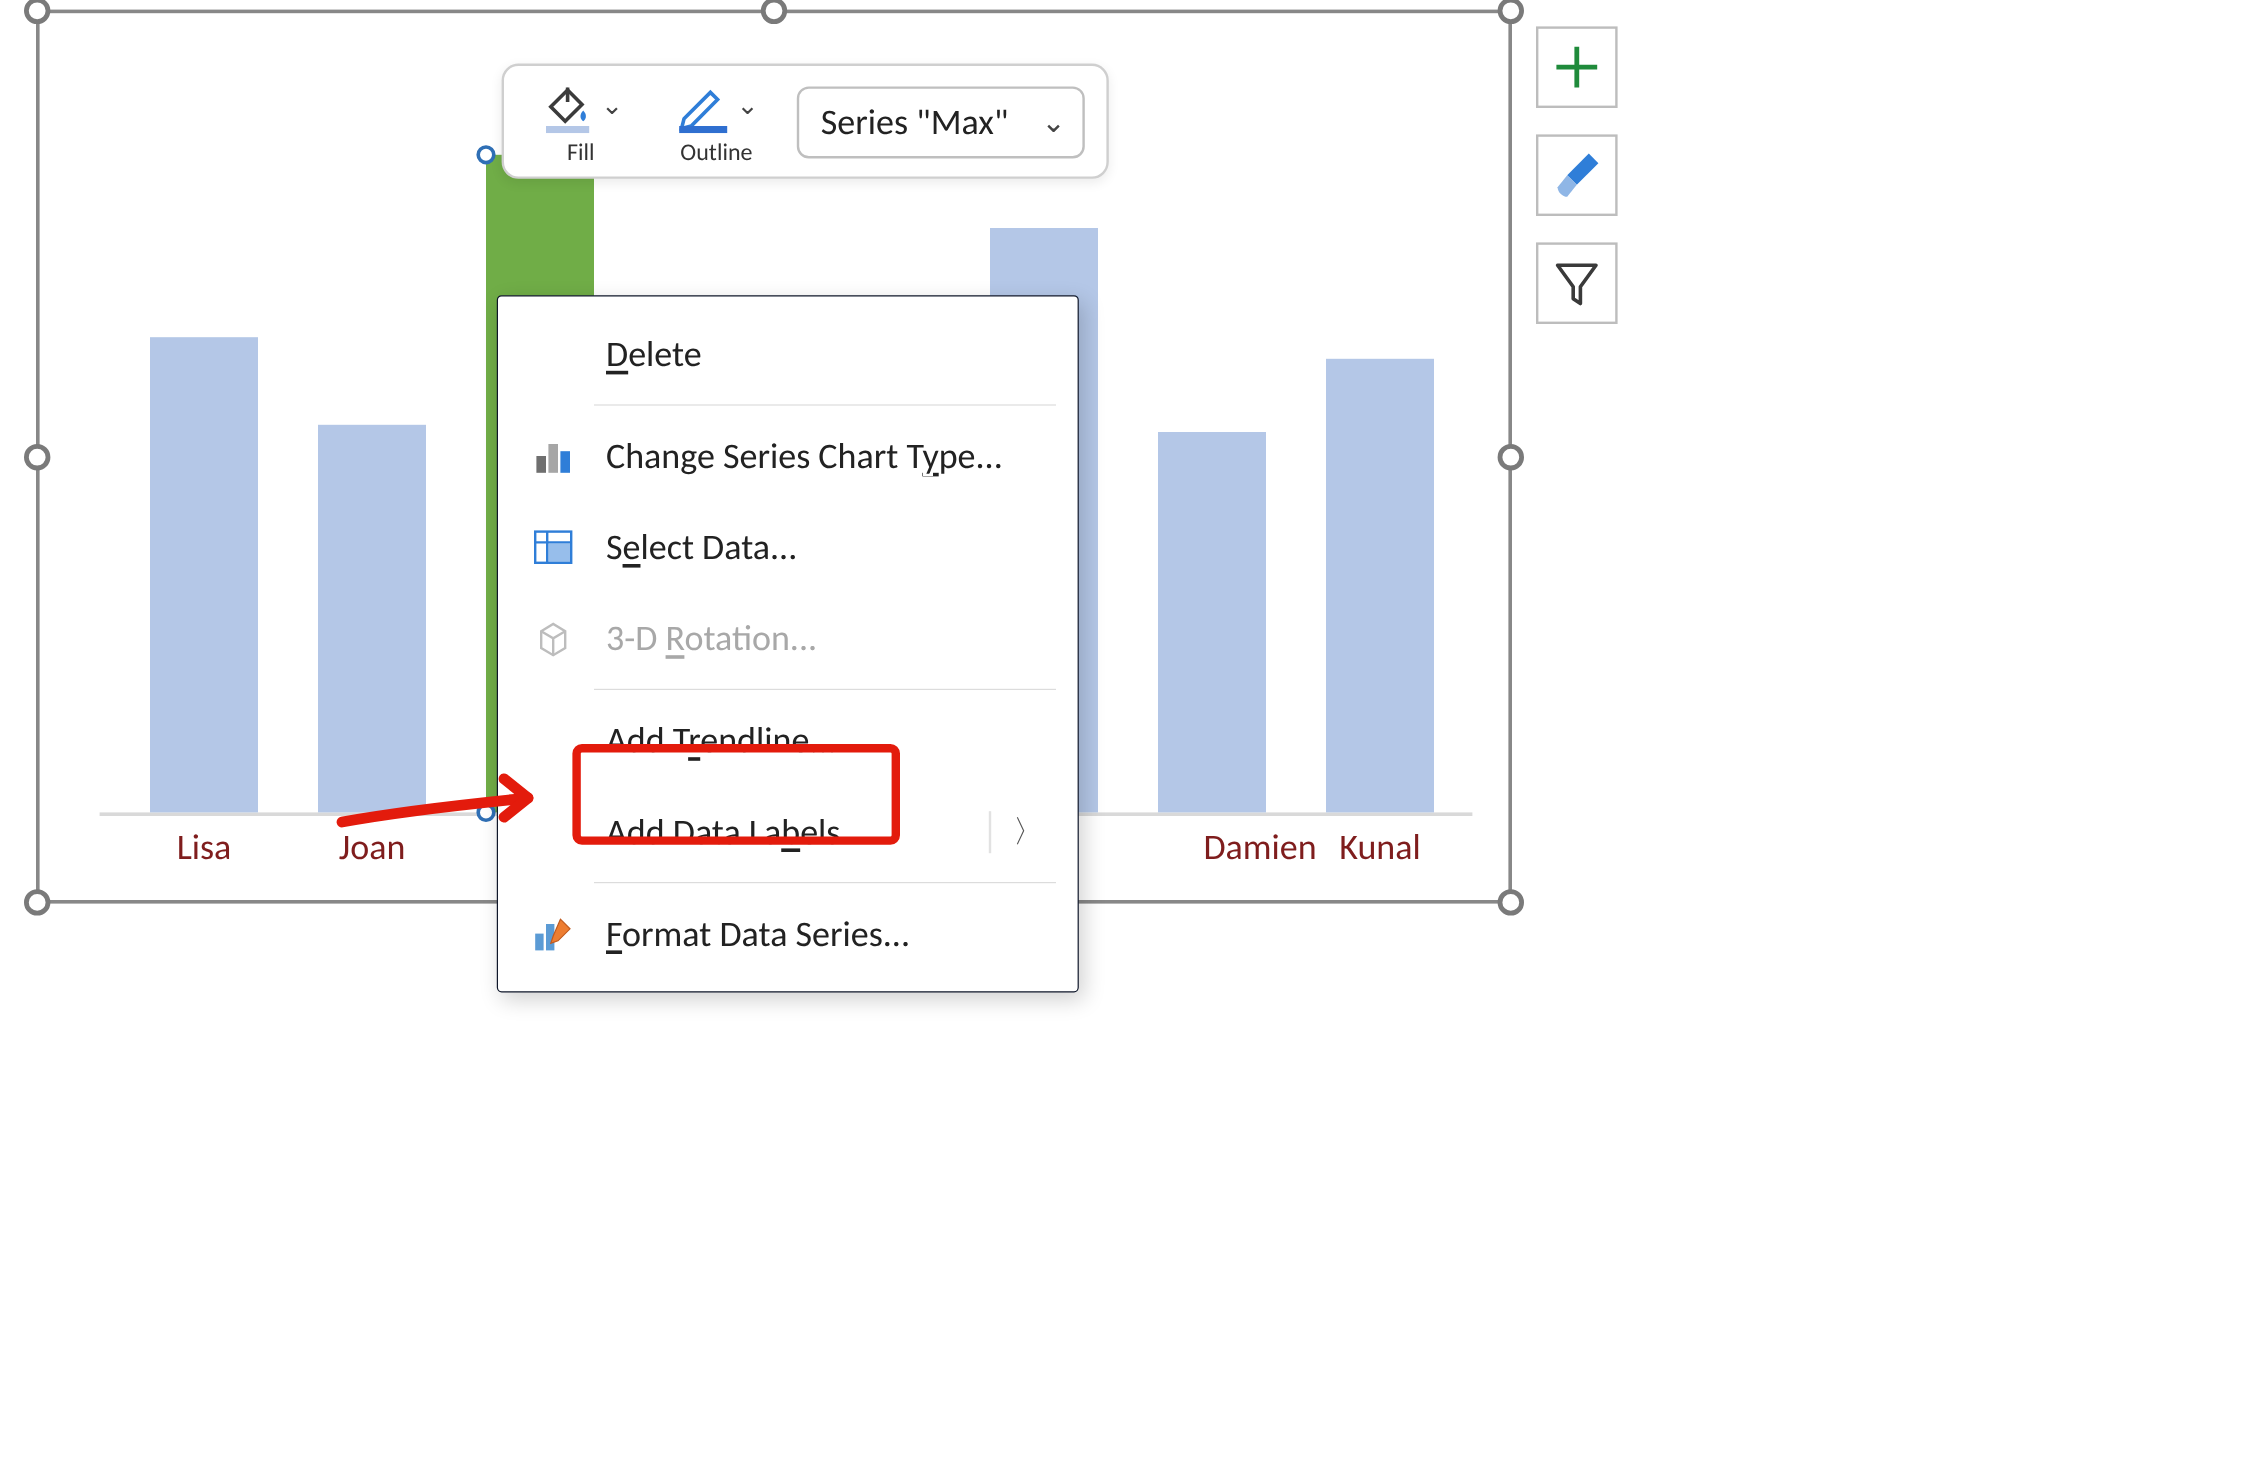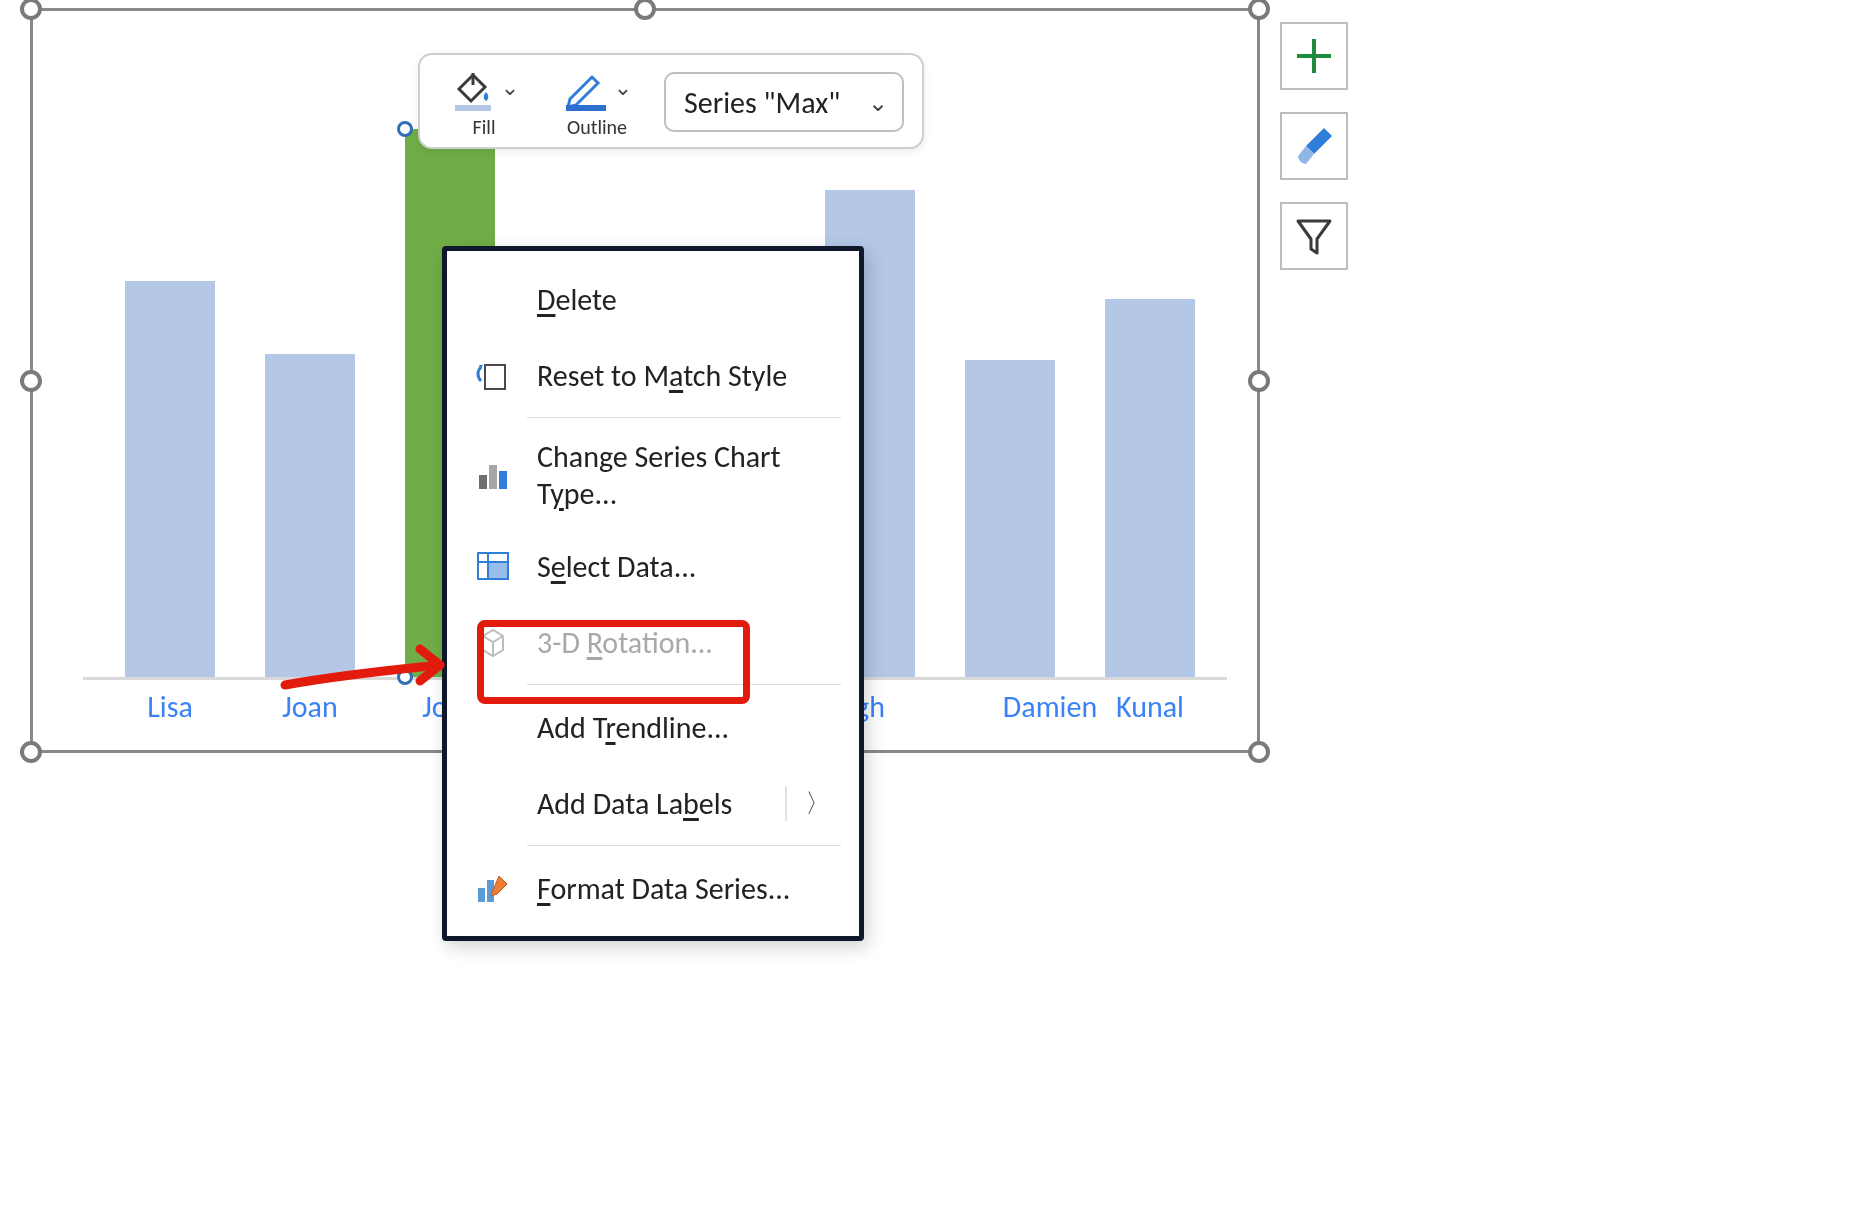--- a/index.html
+++ b/index.html
@@ -69,21 +69,21 @@
     width: 90px;
     background: #b4c7e7;
   }
   .bar.highlight { background: #70ad47; }
   .cat-label {
     position: absolute;
     top: 100%;
     width: 160px;
     text-align: center;
     font-size: 30px;
-    color: #3b82f6;
+    color: #7f1d1d;
     padding-top: 8px;
     transform: translateX(-50%);
   }
 
   
   .sel-dot {
     position: absolute;
     width: 16px;
     height: 16px;
     border: 3px solid #2f6fb5;
@@ -137,25 +137,25 @@
     border-radius:10px;
     padding:0 14px 0 18px;
     font-size:30px;
     color:#222;
   }
   .series-select .chev { font-size:24px; color:#444; }
 
   
   .context-menu {
     position: absolute;
-    left: 442px;
+    left: 414px;
     top: 246px;
-    width: 422px;
+    width: 485px;
     background:#fff;
-    border:5px solid #0f172a;
+    border:1px solid #0f172a;
     border-radius:4px;
     box-shadow: 4px 6px 18px rgba(0,0,0,0.18);
     padding: 10px 0;
   }
   .menu-item {
     display:flex;
     align-items:center;
     gap:22px;
     padding: 16px 24px 16px 24px;
     font-size:30px;
@@ -307,30 +307,20 @@
   </div>
 </div>
 
 <div class="context-menu">
 
   <div class="menu-item">
     <div class="menu-icon"></div>
     <div class="menu-label"><span class="underline-letter">D</span>elete</div>
   </div>
 
-  <div class="menu-item">
-    <div class="menu-icon">
-      <svg width="36" height="36" viewBox="0 0 36 36">
-        <rect x="10" y="8" width="20" height="24" fill="none" stroke="#4a4a4a" stroke-width="2"></rect>
-        <path d="M6 10 C2 14 2 20 6 24" fill="none" stroke="#2f7ed8" stroke-width="3"></path>
-        <path d="M4 8 L8 8 L6 12 Z" fill="#2f7ed8"></path>
-      </svg>
-    </div>
-    <div class="menu-label">Reset to M<span class="underline-letter">a</span>tch Style</div>
-  </div>
 
   <div class="menu-divider"></div>
 
   <div class="menu-item">
     <div class="menu-icon">
       <svg width="36" height="36" viewBox="0 0 36 36">
         <rect x="4" y="18" width="8" height="14" fill="#6f6f6f"></rect>
         <rect x="14" y="8" width="8" height="24" fill="#a6a6a6"></rect>
         <rect x="24" y="14" width="8" height="18" fill="#2f7ed8"></rect>
       </svg>

